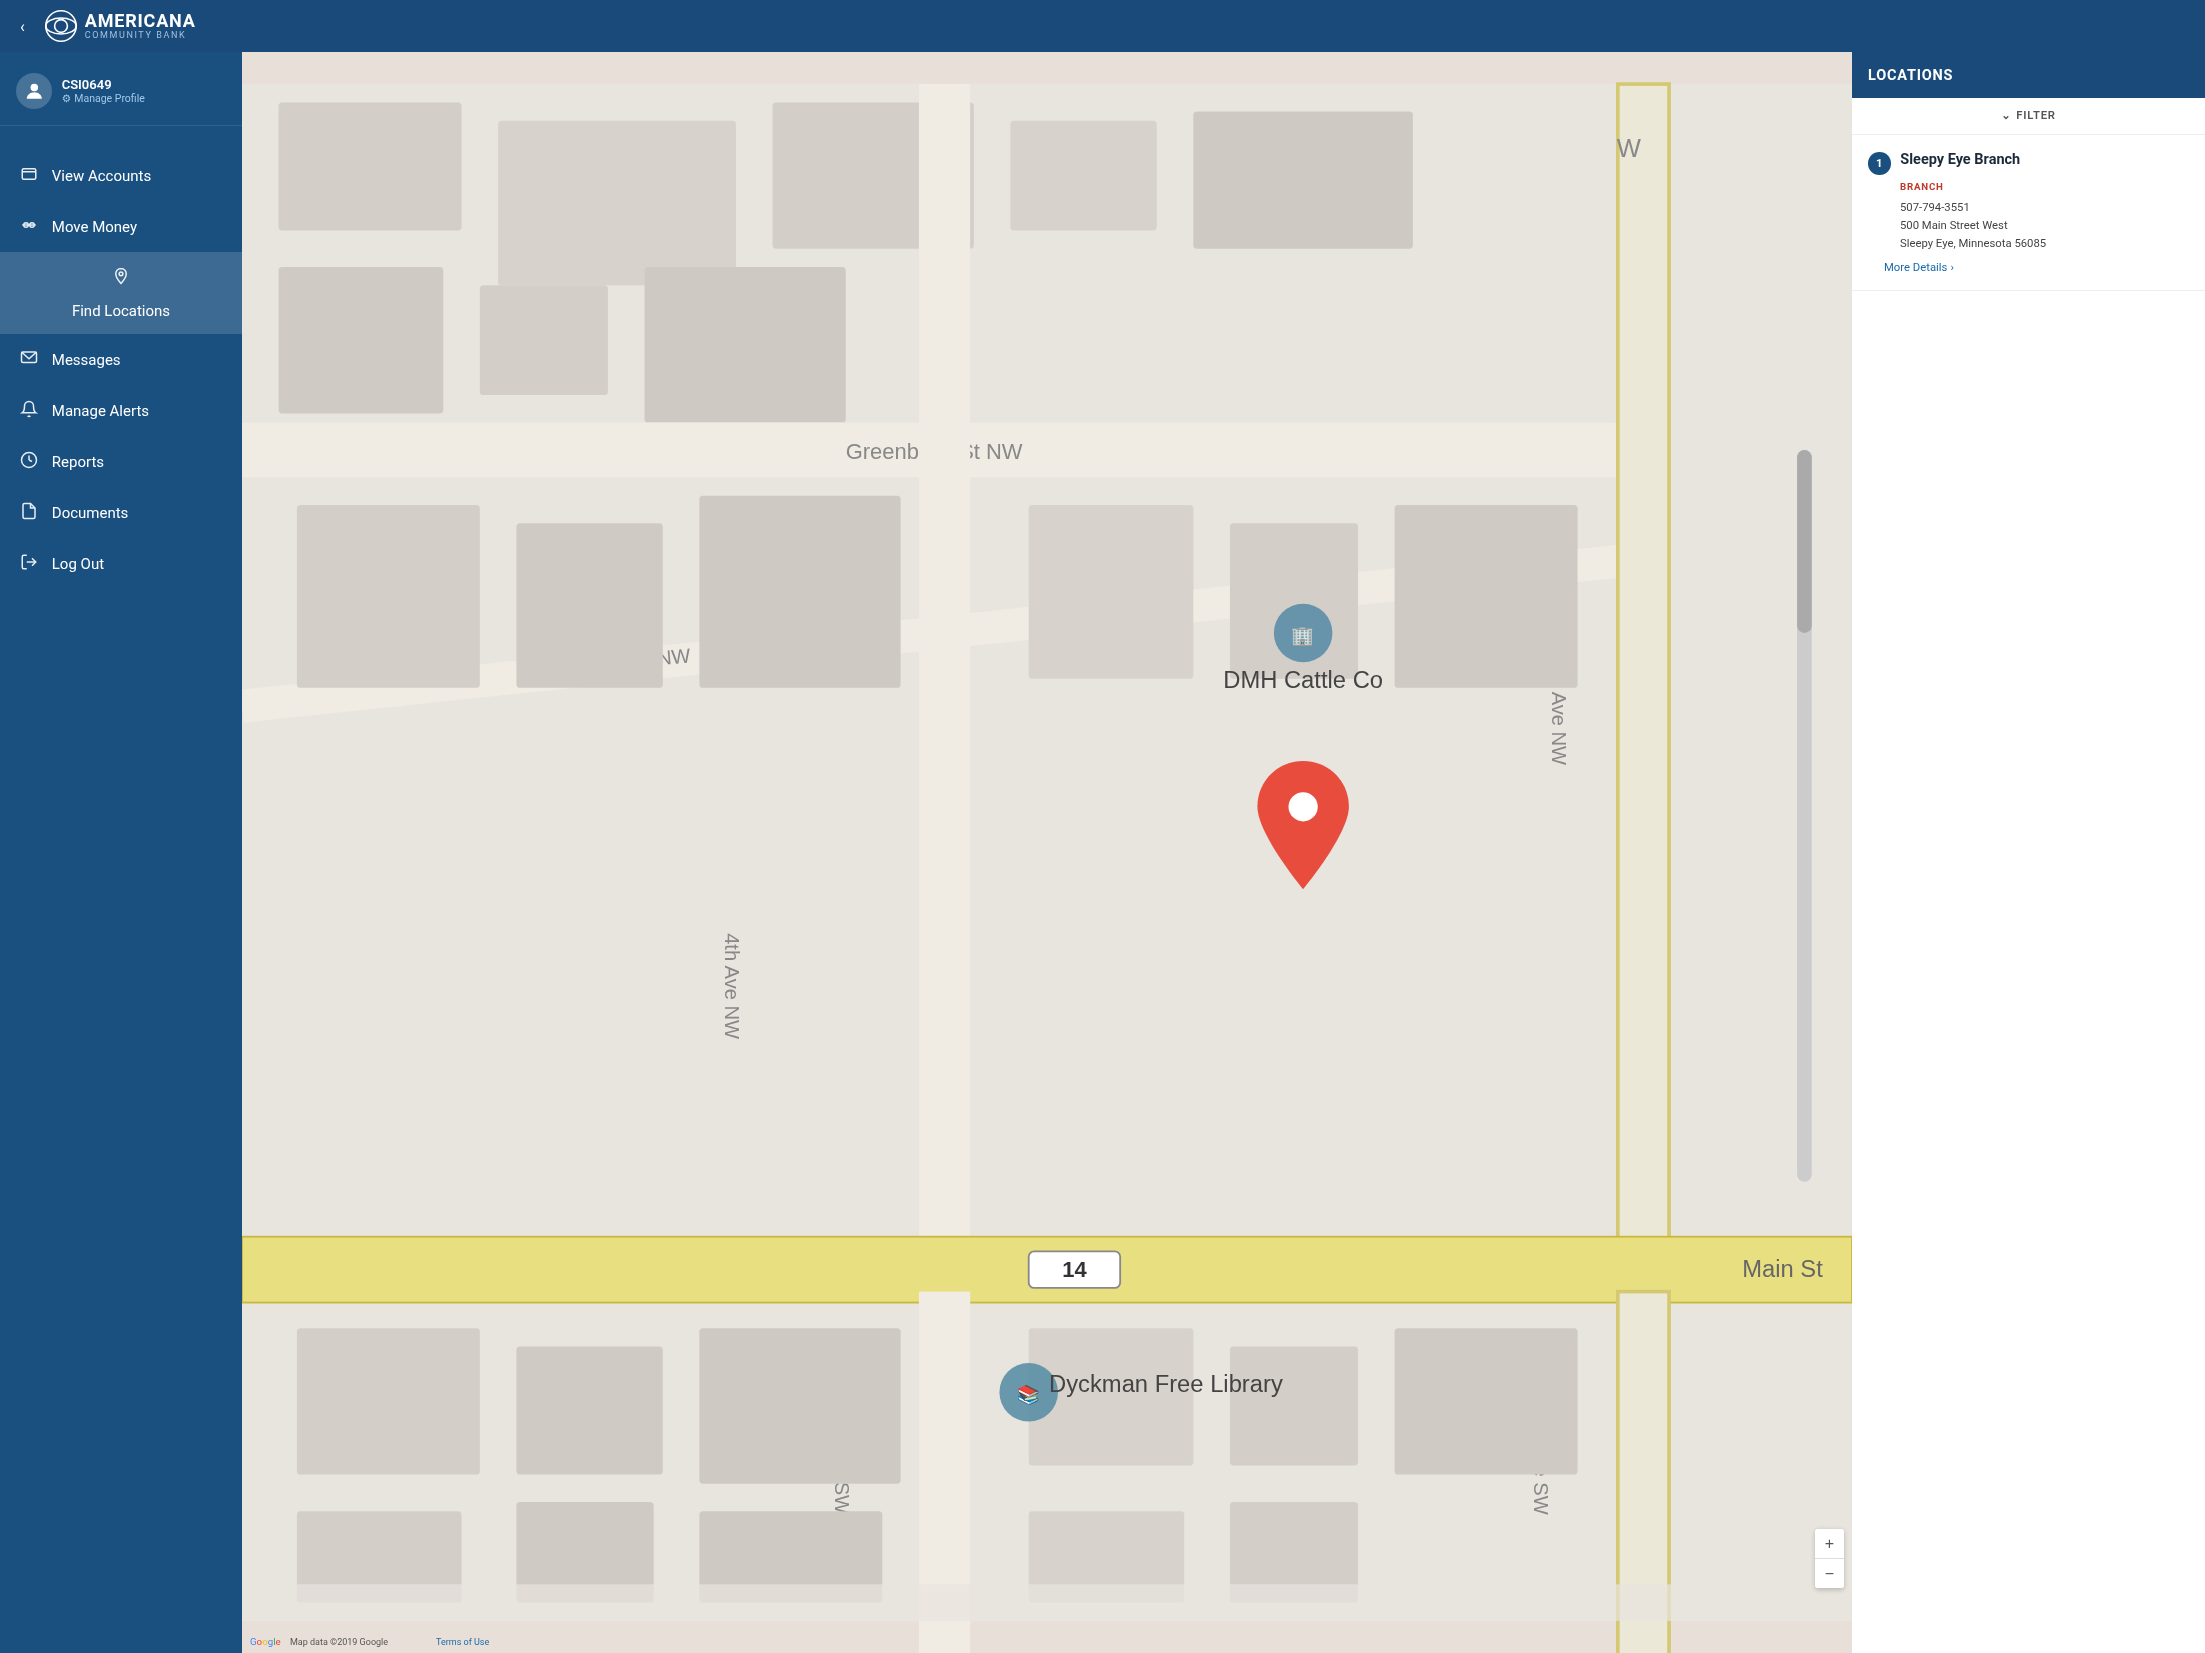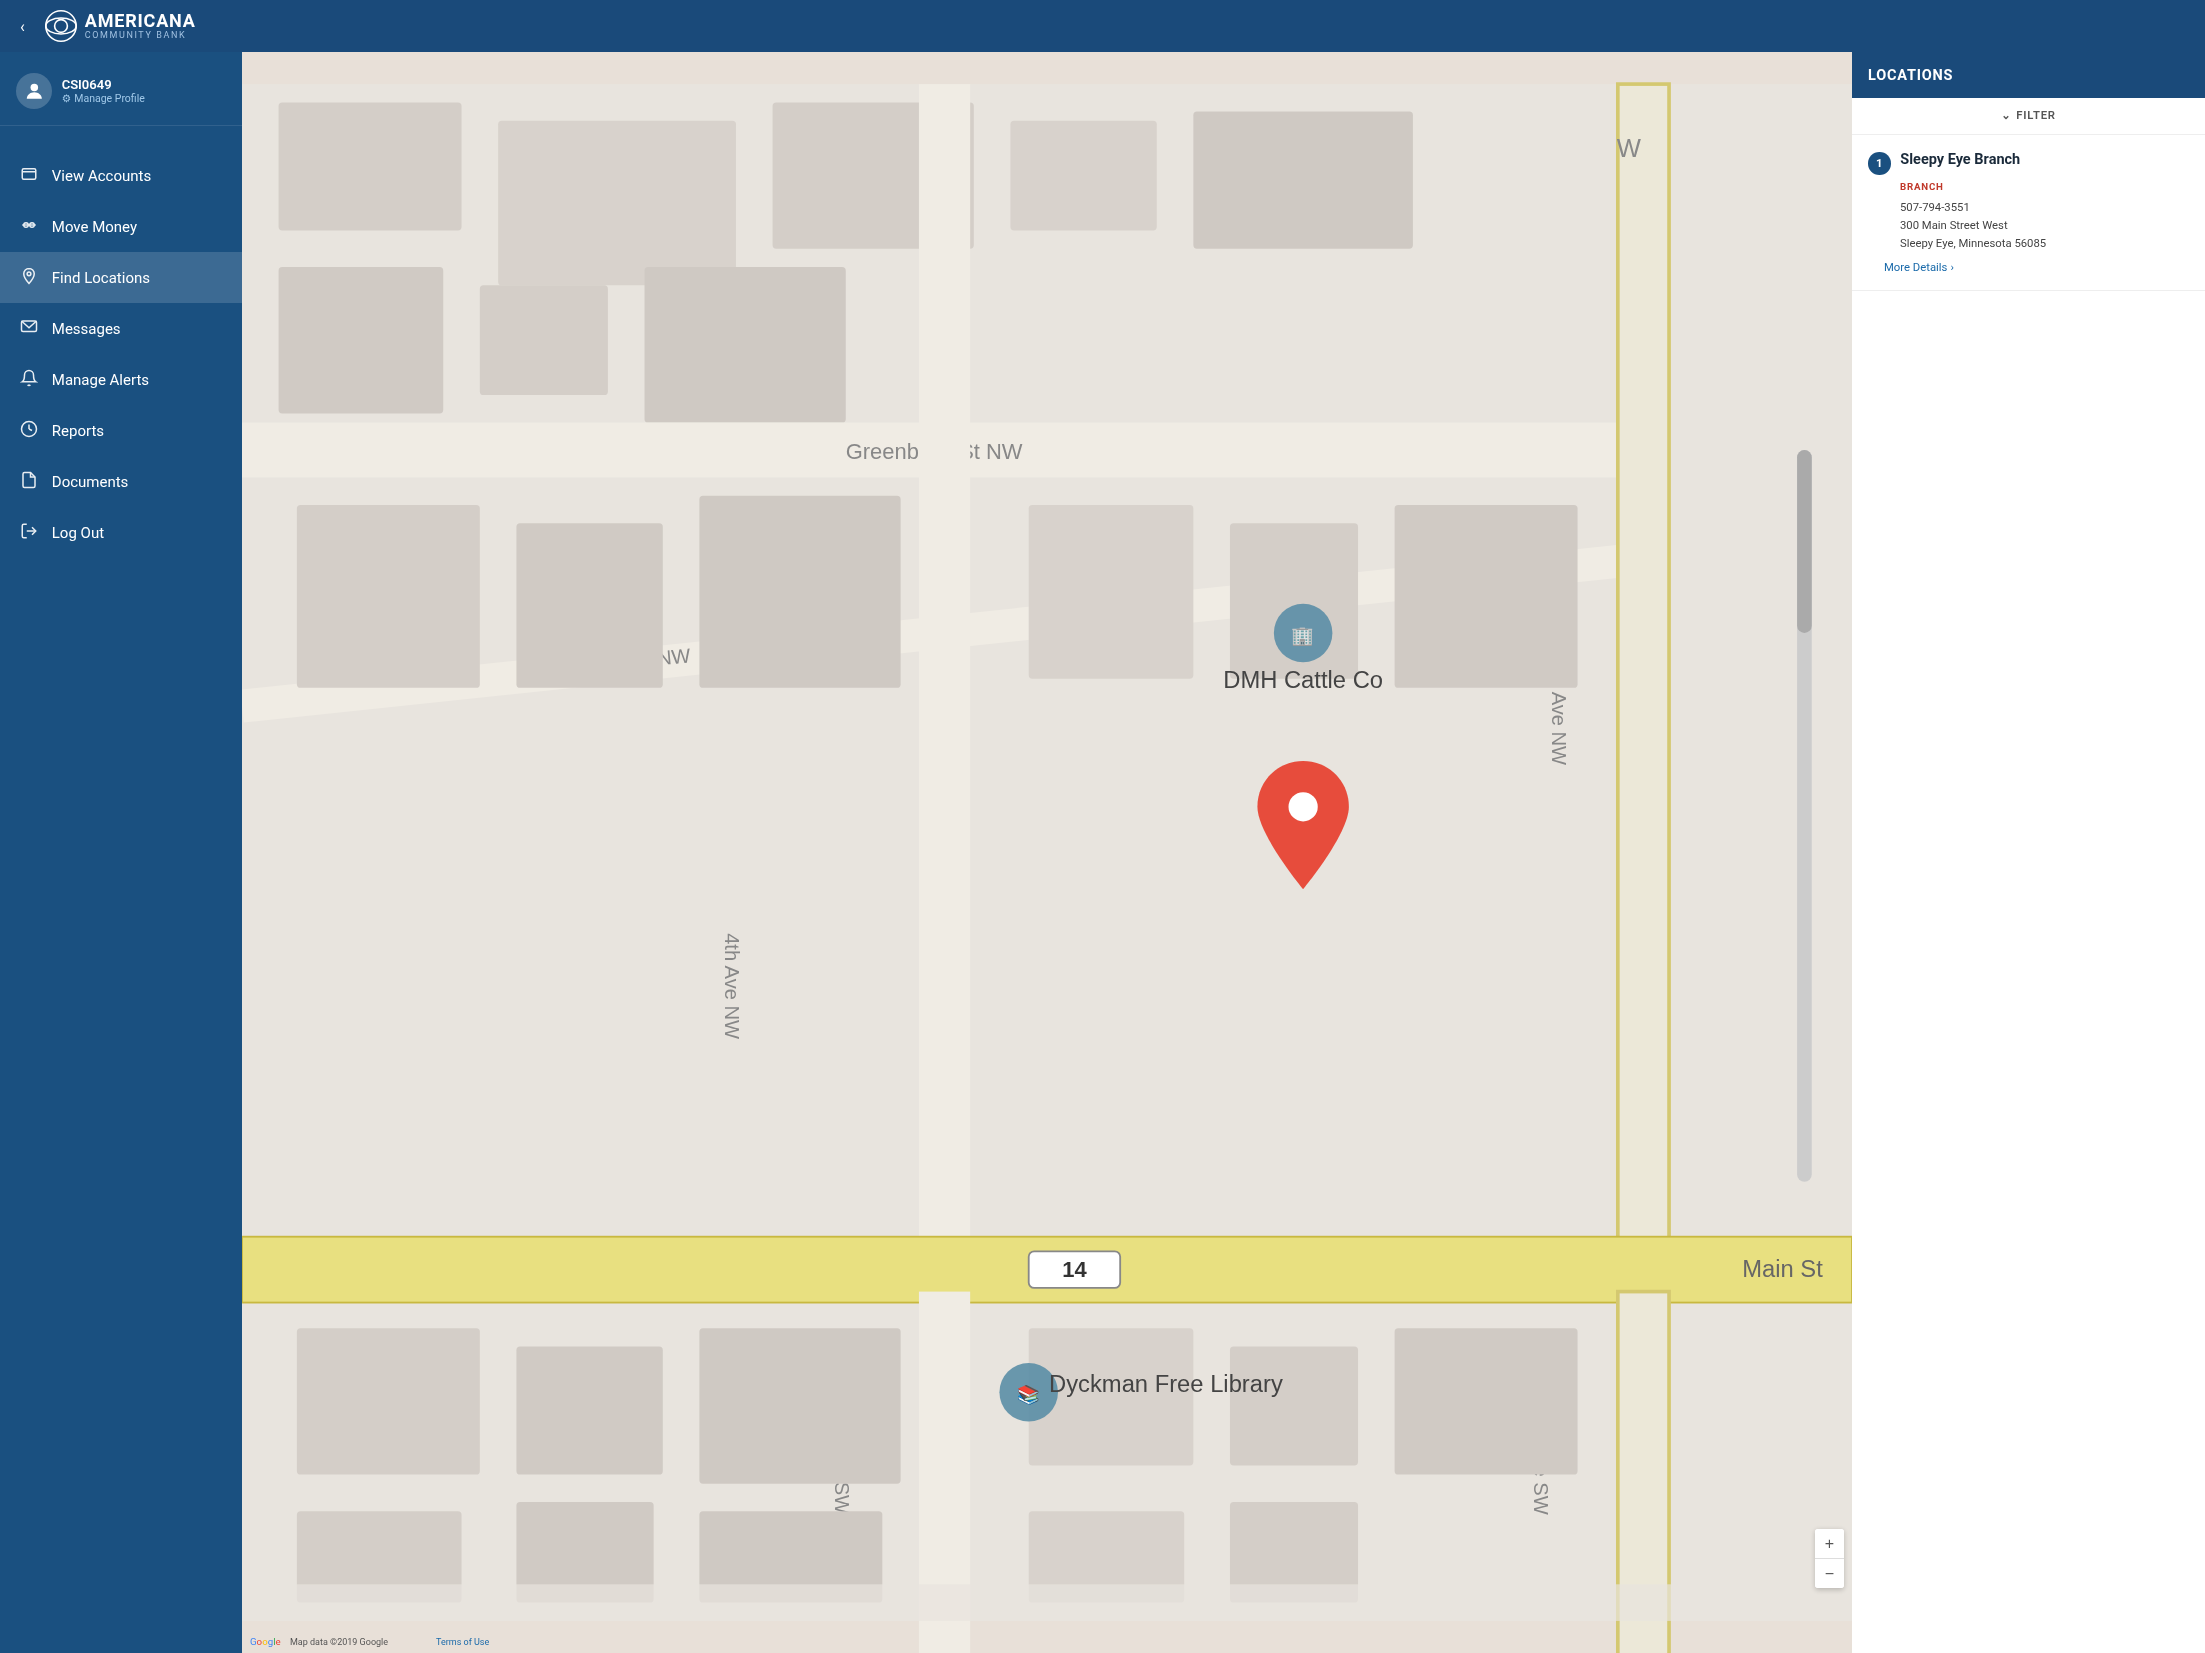--- a/index.html
+++ b/index.html
@@ -90,21 +90,21 @@
     .nav-item {
       display: flex;
       align-items: center;
       gap: 13px;
       padding: 14.5px 19.4px;
       color: white;
       font-size: 15px;
       cursor: pointer;
       transition: background 0.15s;
     }
-    .nav-item.active { background: rgba(255,255,255,0.15); }
+    .nav-item.active { background: rgba(255,255,255,0.15); flex-direction: column; }
     .nav-icon { font-size: 16px; width: 19.4px; text-align: center; opacity: 0.9; }
 
     
     .content-area {
       flex: 1;
       display: flex;
       overflow: hidden;
       position: relative;
     }
 
@@ -448,21 +448,21 @@
       </div>
       <div id="locations-list">
           <div class="location-card">
     <div class="location-header">
       <div class="location-number">1</div>
       <div class="location-name">Sleepy Eye Branch</div>
     </div>
     <div class="location-type">BRANCH</div>
     <div class="location-address">
       <div>507-794-3551</div>
-      <div>300 Main Street West</div>
+      <div>500 Main Street West</div>
       <div>Sleepy Eye, Minnesota 56085</div>
     </div>
     <div class="location-more">More Details <span>›</span></div>
   </div>
         </div>
     </div>
 
   </div>
 </div>
 

